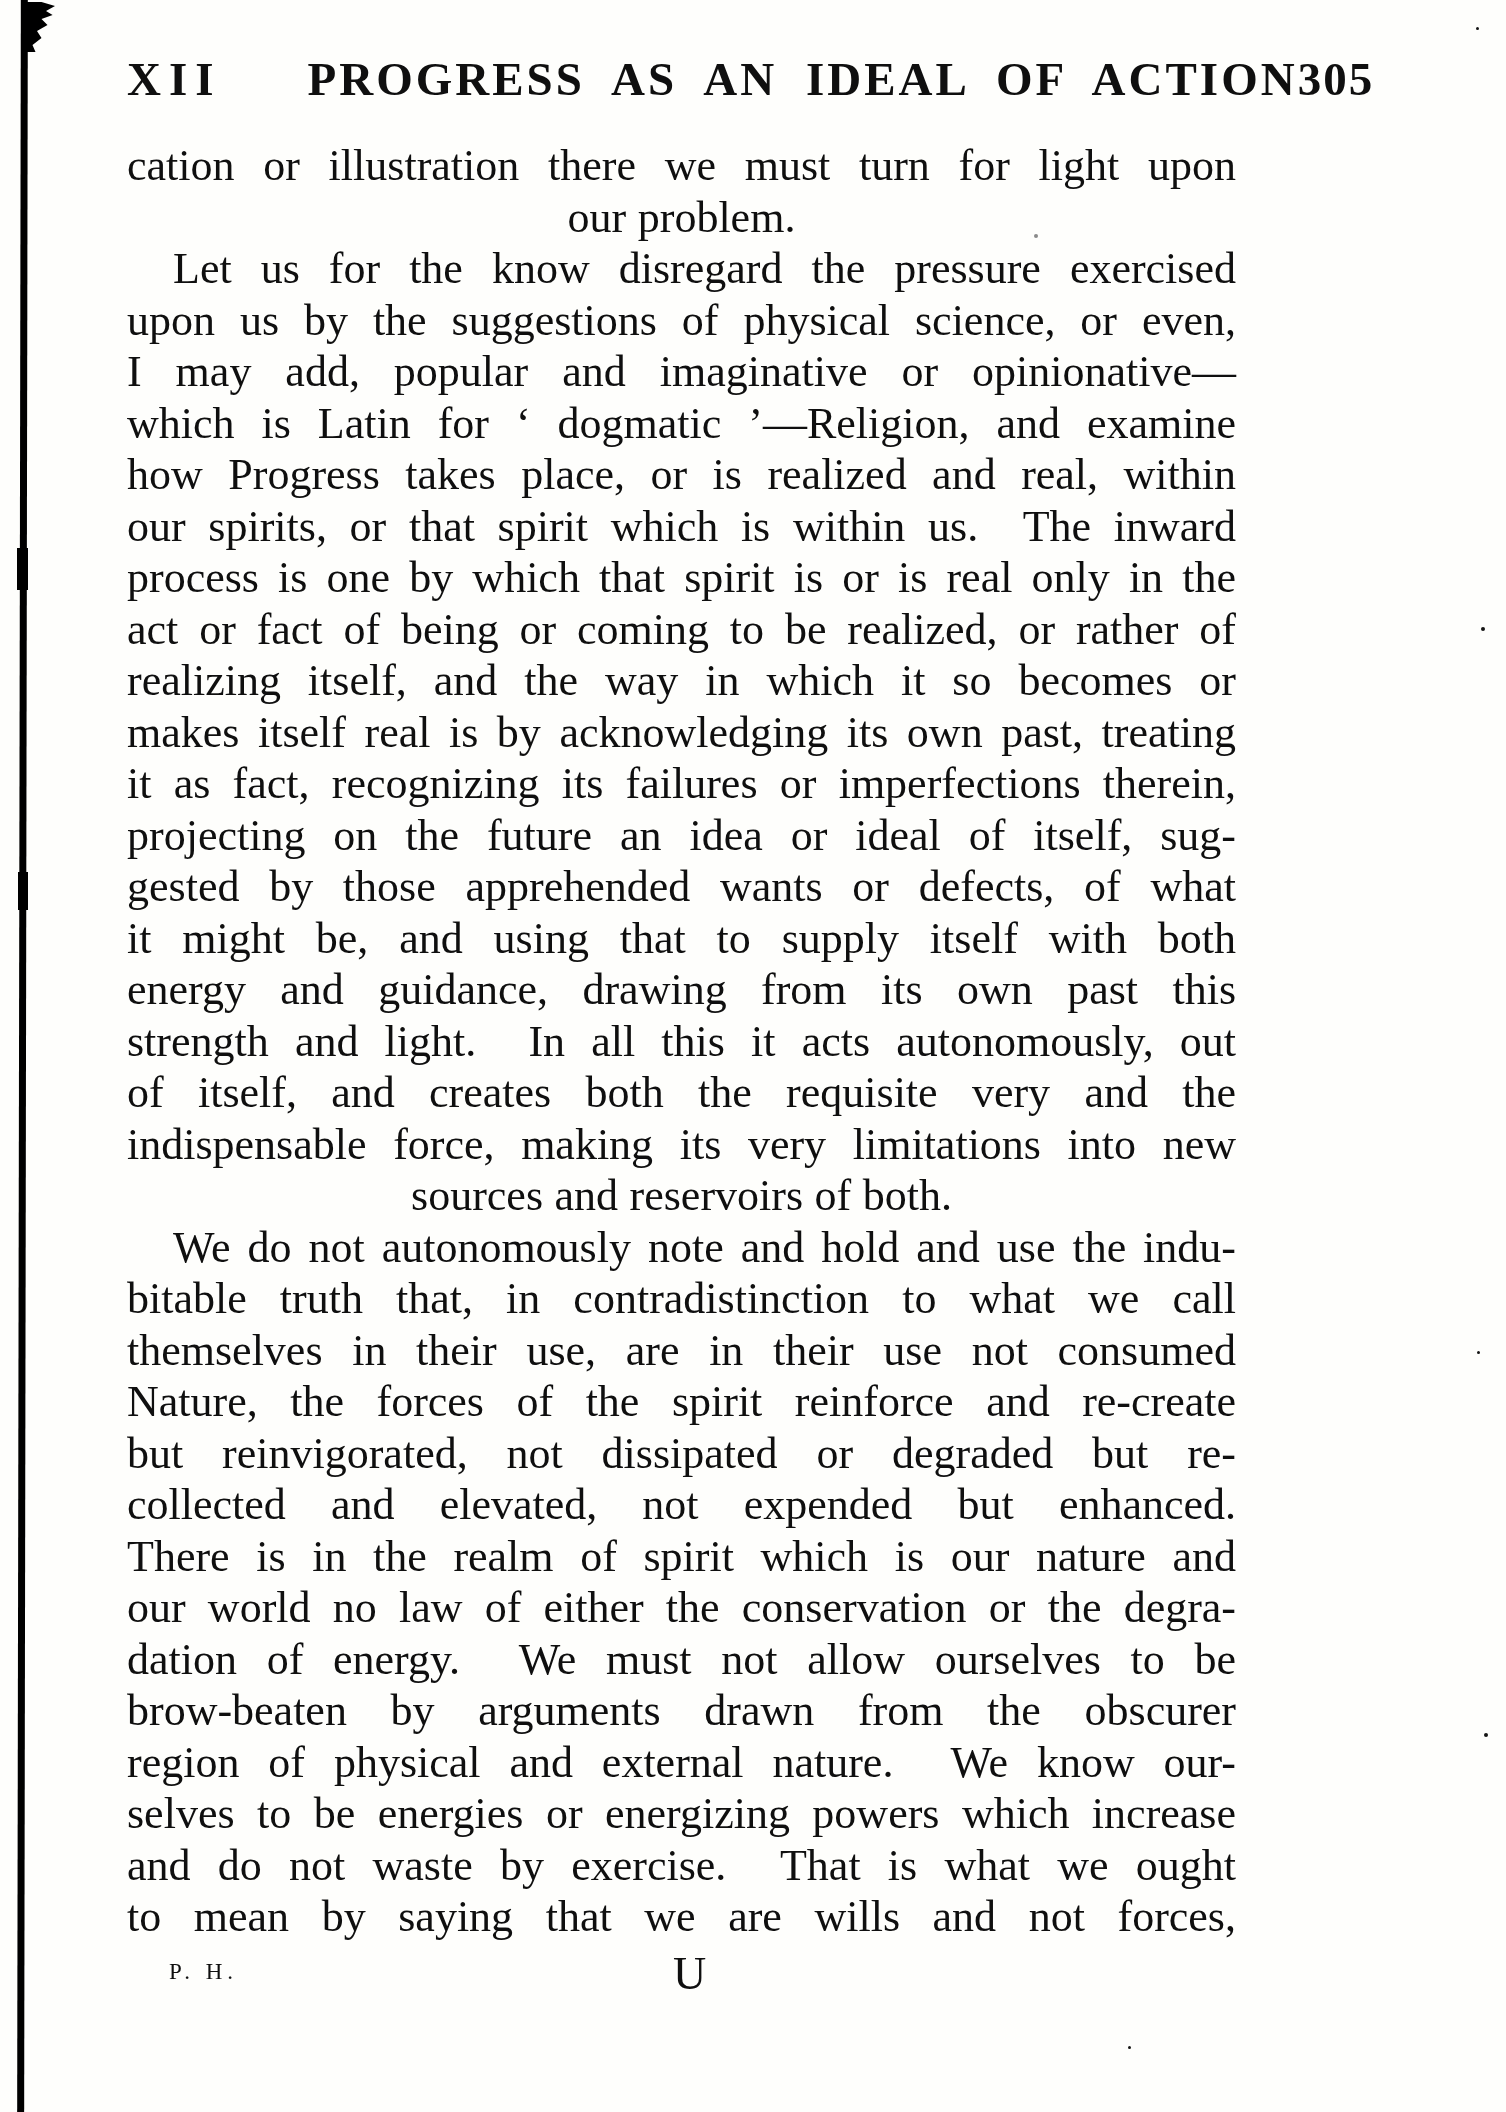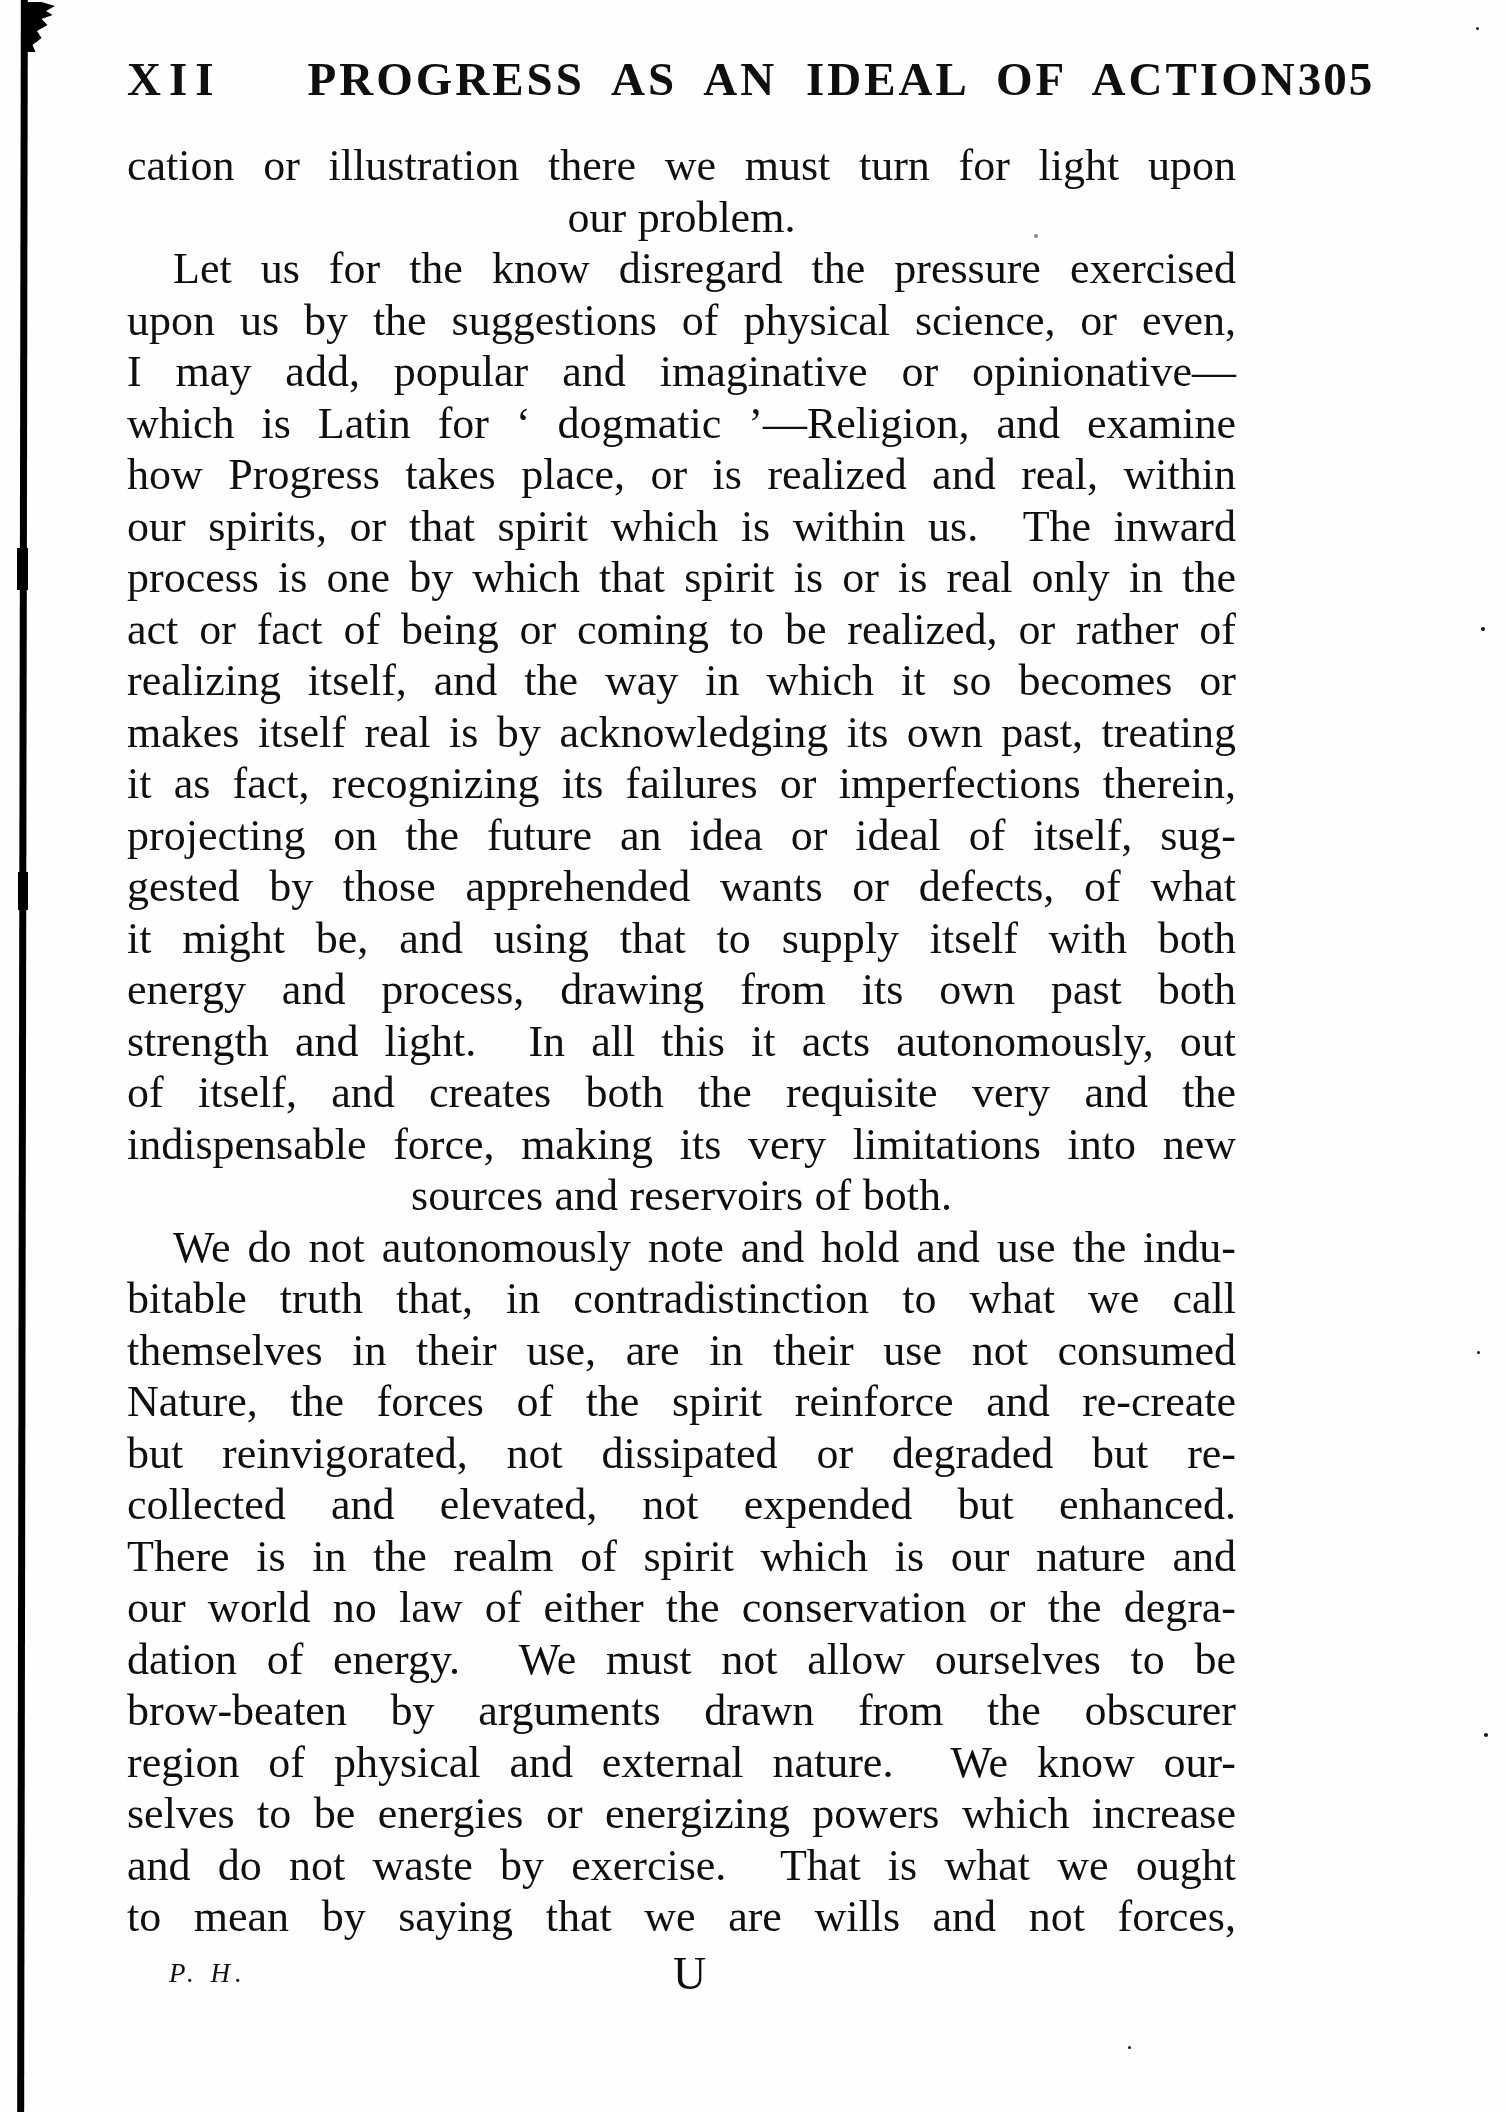--- a/index.html
+++ b/index.html
@@ -121,24 +121,23 @@
     position: absolute;
     left: 0;
     top: 1947px;
     width: 100%;
     height: 60px;
   }
   .printer-signature {
     position: absolute;
     left: 42px;
     top: 13px;
-    font-size: 27px;
+    font-size: 23px;
     letter-spacing: 5px;
     line-height: 1;
-    font-style: italic;
   }
   .signature-mark {
     position: absolute;
     left: 546px;
     top: 4px;
     font-size: 46px;
     line-height: 1;
   }
 </style>
 </head>
@@ -179,21 +178,21 @@
           <div class="line justified">how Progress takes place, or is realized and real, within</div>
           <div class="line justified">our spirits, or that spirit which is within us.&nbsp; The inward</div>
           <div class="line justified">process is one by which that spirit is or is real only in the</div>
           <div class="line justified">act or fact of being or coming to be realized, or rather of</div>
           <div class="line justified">realizing itself, and the way in which it so becomes or</div>
           <div class="line justified">makes itself real is by acknowledging its own past, treating</div>
           <div class="line justified">it as fact, recognizing its failures or imperfections therein,</div>
           <div class="line justified">projecting on the future an idea or ideal of itself, sug-</div>
           <div class="line justified">gested by those apprehended wants or defects, of what</div>
           <div class="line justified">it might be, and using that to supply itself with both</div>
-          <div class="line justified">energy and process, drawing from its own past both</div>
+          <div class="line justified">energy and guidance, drawing from its own past this</div>
           <div class="line justified">strength and light.&nbsp; In all this it acts autonomously, out</div>
           <div class="line justified">of itself, and creates both the requisite very and the</div>
           <div class="line justified">indispensable force, making its very limitations into new</div>
           <div class="line">sources and reservoirs of both.</div>
         </div>
         <div class="paragraph">
           <div class="line justified indent">We do not autonomously note and hold and use the indu-</div>
           <div class="line justified">bitable truth that, in contradistinction to what we call</div>
           <div class="line justified">themselves in their use, are in their use not consumed</div>
           <div class="line justified">Nature, the forces of the spirit reinforce and re-create</div>

